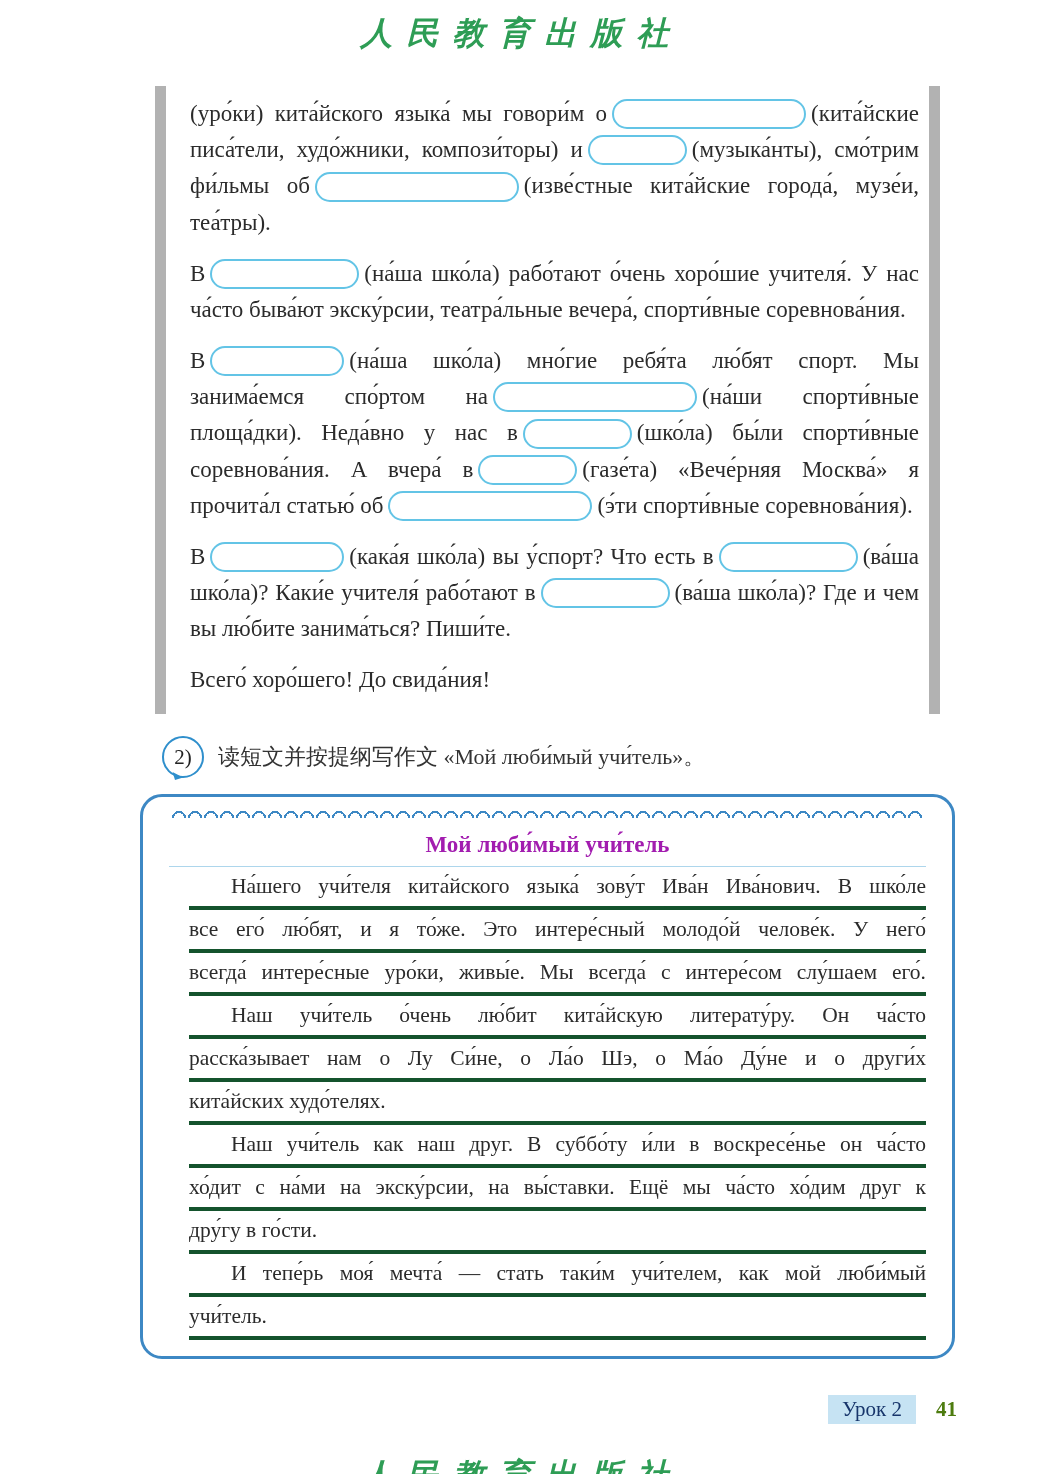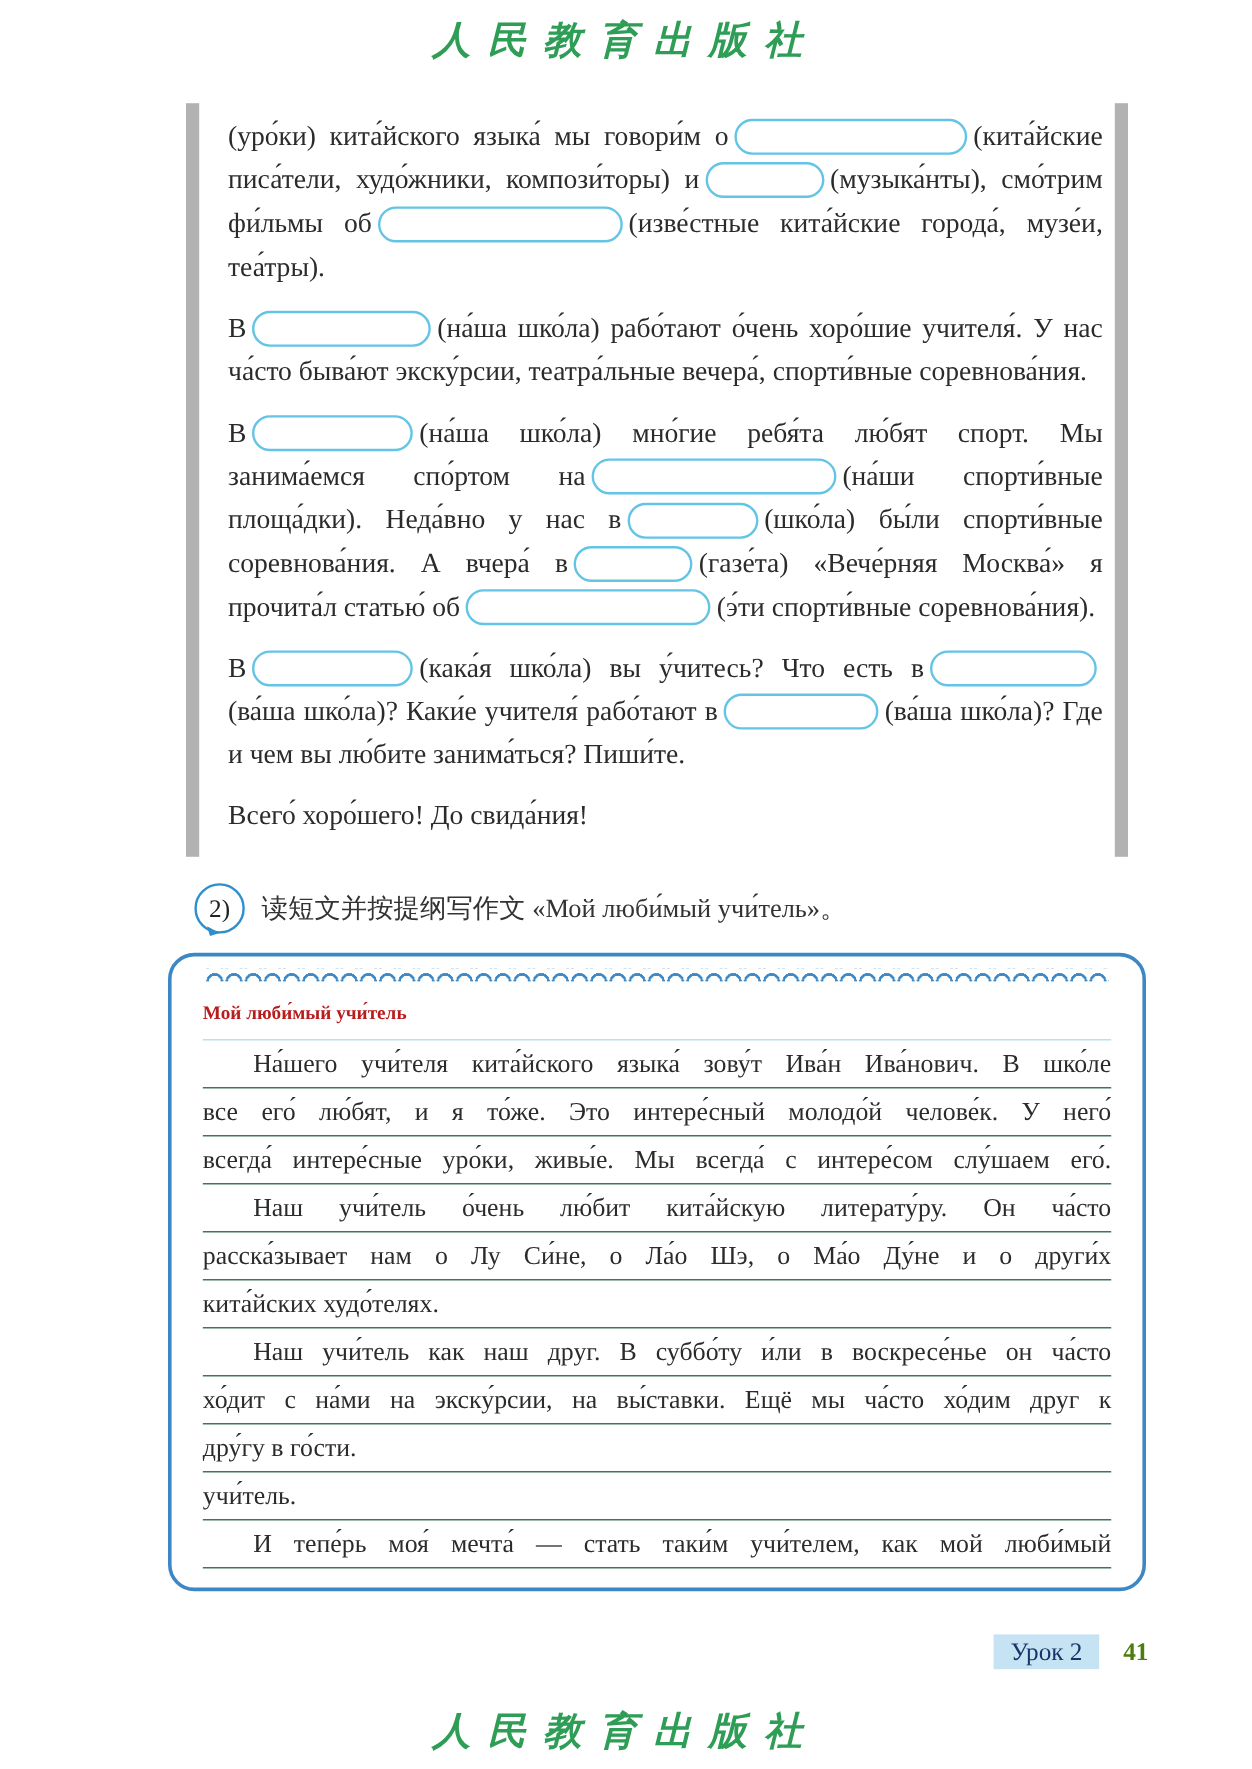--- a/index.html
+++ b/index.html
@@ -55,26 +55,27 @@
     margin:16px 88px 0 140px;
     border:3px solid #3d88c4;border-radius:22px;
     padding:8px 26px 16px;background:#fff;
   }
   .scallop{
     height:11px;margin:2px 2px 6px;
     background-image:radial-gradient(circle at 8px 11px,#ffffff 5px,#3d88c4 5px,#3d88c4 7px,#ffffff 7px);
     background-size:16px 11px;background-repeat:repeat-x;
   }
   .essay-title{
-    text-align:left;font-weight:bold;color:#b91c1c;
-    font-size:16px;line-height:42px;border-bottom:1px solid #add6ec;
+    text-align:center;font-weight:bold;color:#a21caf;
+    font-size:23px;line-height:42px;border-bottom:1px solid #add6ec;
   }
   .essay-line{
-    font-size:21.5px;line-height:39px;border-bottom:1px solid #14532d;
+    font-size:21.5px;line-height:39px;border-bottom:4px solid #14532d;
     color:#2b2b2b;
+    margin-left:20px;
   }
   .essay-line.indent{text-indent:42px;}
   .essay-line.full{text-align:justify;text-align-last:justify;}
 
   
   .footer{
     display:flex;justify-content:flex-end;align-items:center;
     margin:36px 86px 0 0;font-size:21px;gap:20px;
   }
   .lesson-badge{background:#c6e3f3;color:#17356b;padding:2px 14px;}
@@ -83,21 +84,21 @@
 </head>
 <body>
 
 <div class="logo top">人民教育出版社</div>
 
 <div class="exercise">
   <div>
       <p class="ex-para"><span>(уро́ки) кита́йского языка́ мы говори́м о</span><span class="blank" style="width: 190px;"></span><span>(кита́йские писа́тели, худо́жники, компози́торы) и</span><span class="blank" style="width: 95px;"></span><span>(музыка́нты), смо́трим фи́льмы об</span><span class="blank" style="width: 200px;"></span><span>(изве́стные кита́йские города́, музе́и, теа́тры).</span></p>
       <p class="ex-para"><span>В</span><span class="blank" style="width: 145px;"></span><span>(на́ша шко́ла) рабо́тают о́чень хоро́шие учителя́. У нас ча́сто быва́ют экску́рсии, театра́льные вечера́, спорти́вные соревнова́ния.</span></p>
       <p class="ex-para"><span>В</span><span class="blank" style="width: 130px;"></span><span>(на́ша шко́ла) мно́гие ребя́та лю́бят спорт. Мы занима́емся спо́ртом на</span><span class="blank" style="width: 200px;"></span><span>(на́ши спорти́вные площа́дки). Неда́вно у нас в</span><span class="blank" style="width: 105px;"></span><span>(шко́ла) бы́ли спорти́вные соревнова́ния. А вчера́ в</span><span class="blank" style="width: 95px;"></span><span>(газе́та) «Вече́рняя Москва́» я прочита́л статью́ об</span><span class="blank" style="width: 200px;"></span><span>(э́ти спорти́вные соревнова́ния).</span></p>
-      <p class="ex-para"><span>В</span><span class="blank" style="width: 130px;"></span><span>(кака́я шко́ла) вы у́читесь? Что есть в</span><span class="blank" style="width: 135px;"></span><span>(ва́ша шко́ла)? Каки́е учителя́ рабо́тают  в</span><span class="blank" style="width: 125px;"></span><span>(ва́ша шко́ла)? Где  и чем вы лю́бите занима́ться?  Пиши́те.</span></p>
+      <p class="ex-para"><span>В</span><span class="blank" style="width: 130px;"></span><span>(кака́я шко́ла) вы у́спорт? Что есть в</span><span class="blank" style="width: 135px;"></span><span>(ва́ша шко́ла)? Каки́е учителя́ рабо́тают  в</span><span class="blank" style="width: 125px;"></span><span>(ва́ша шко́ла)? Где  и чем вы лю́бите занима́ться?  Пиши́те.</span></p>
       <p class="ex-para tight"><span>Всего́ хоро́шего! До свида́ния!</span></p>
     </div>
 </div>
 
 <div class="task">
   <div class="task-num">2)</div>
   <div class="task-text">读短文并按提纲写作文 «Мой люби́мый учи́тель»。</div>
 </div>
 
 <div class="essay-box">
@@ -106,22 +107,22 @@
   <div>
       <div class="essay-line indent full">На́шего учи́теля кита́йского языка́ зову́т Ива́н Ива́нович. В  шко́ле</div>
       <div class="essay-line full">все его́ лю́бят, и я то́же. Это интере́сный молодо́й челове́к. У него́</div>
       <div class="essay-line full">всегда́ интере́сные уро́ки, живы́е. Мы всегда́ с интере́сом слу́шаем его́.</div>
       <div class="essay-line indent full">Наш учи́тель о́чень лю́бит кита́йскую литерату́ру. Он ча́сто</div>
       <div class="essay-line full">расска́зывает нам о Лу Си́не, о Ла́о Шэ, о Ма́о Ду́не и о други́х</div>
       <div class="essay-line">кита́йских худо́телях.</div>
       <div class="essay-line indent full">Наш учи́тель как наш друг. В суббо́ту и́ли в воскресе́нье он ча́сто</div>
       <div class="essay-line full">хо́дит с на́ми на экску́рсии, на вы́ставки. Ещё мы ча́сто хо́дим друг к</div>
       <div class="essay-line">дру́гу в го́сти.</div>
+      <div class="essay-line indent full">И тепе́рь моя́ мечта́ — стать таки́м учи́телем, как мой люби́мый</div>
       <div class="essay-line">учи́тель.</div>
-      <div class="essay-line indent full">И тепе́рь моя́ мечта́ — стать таки́м учи́телем, как мой люби́мый</div>
     </div>
 </div>
 
 <div class="footer">
   <span class="lesson-badge">Урок 2</span>
   <span class="page-num">41</span>
 </div>
 
 <div class="logo bottom">人民教育出版社</div>
 

